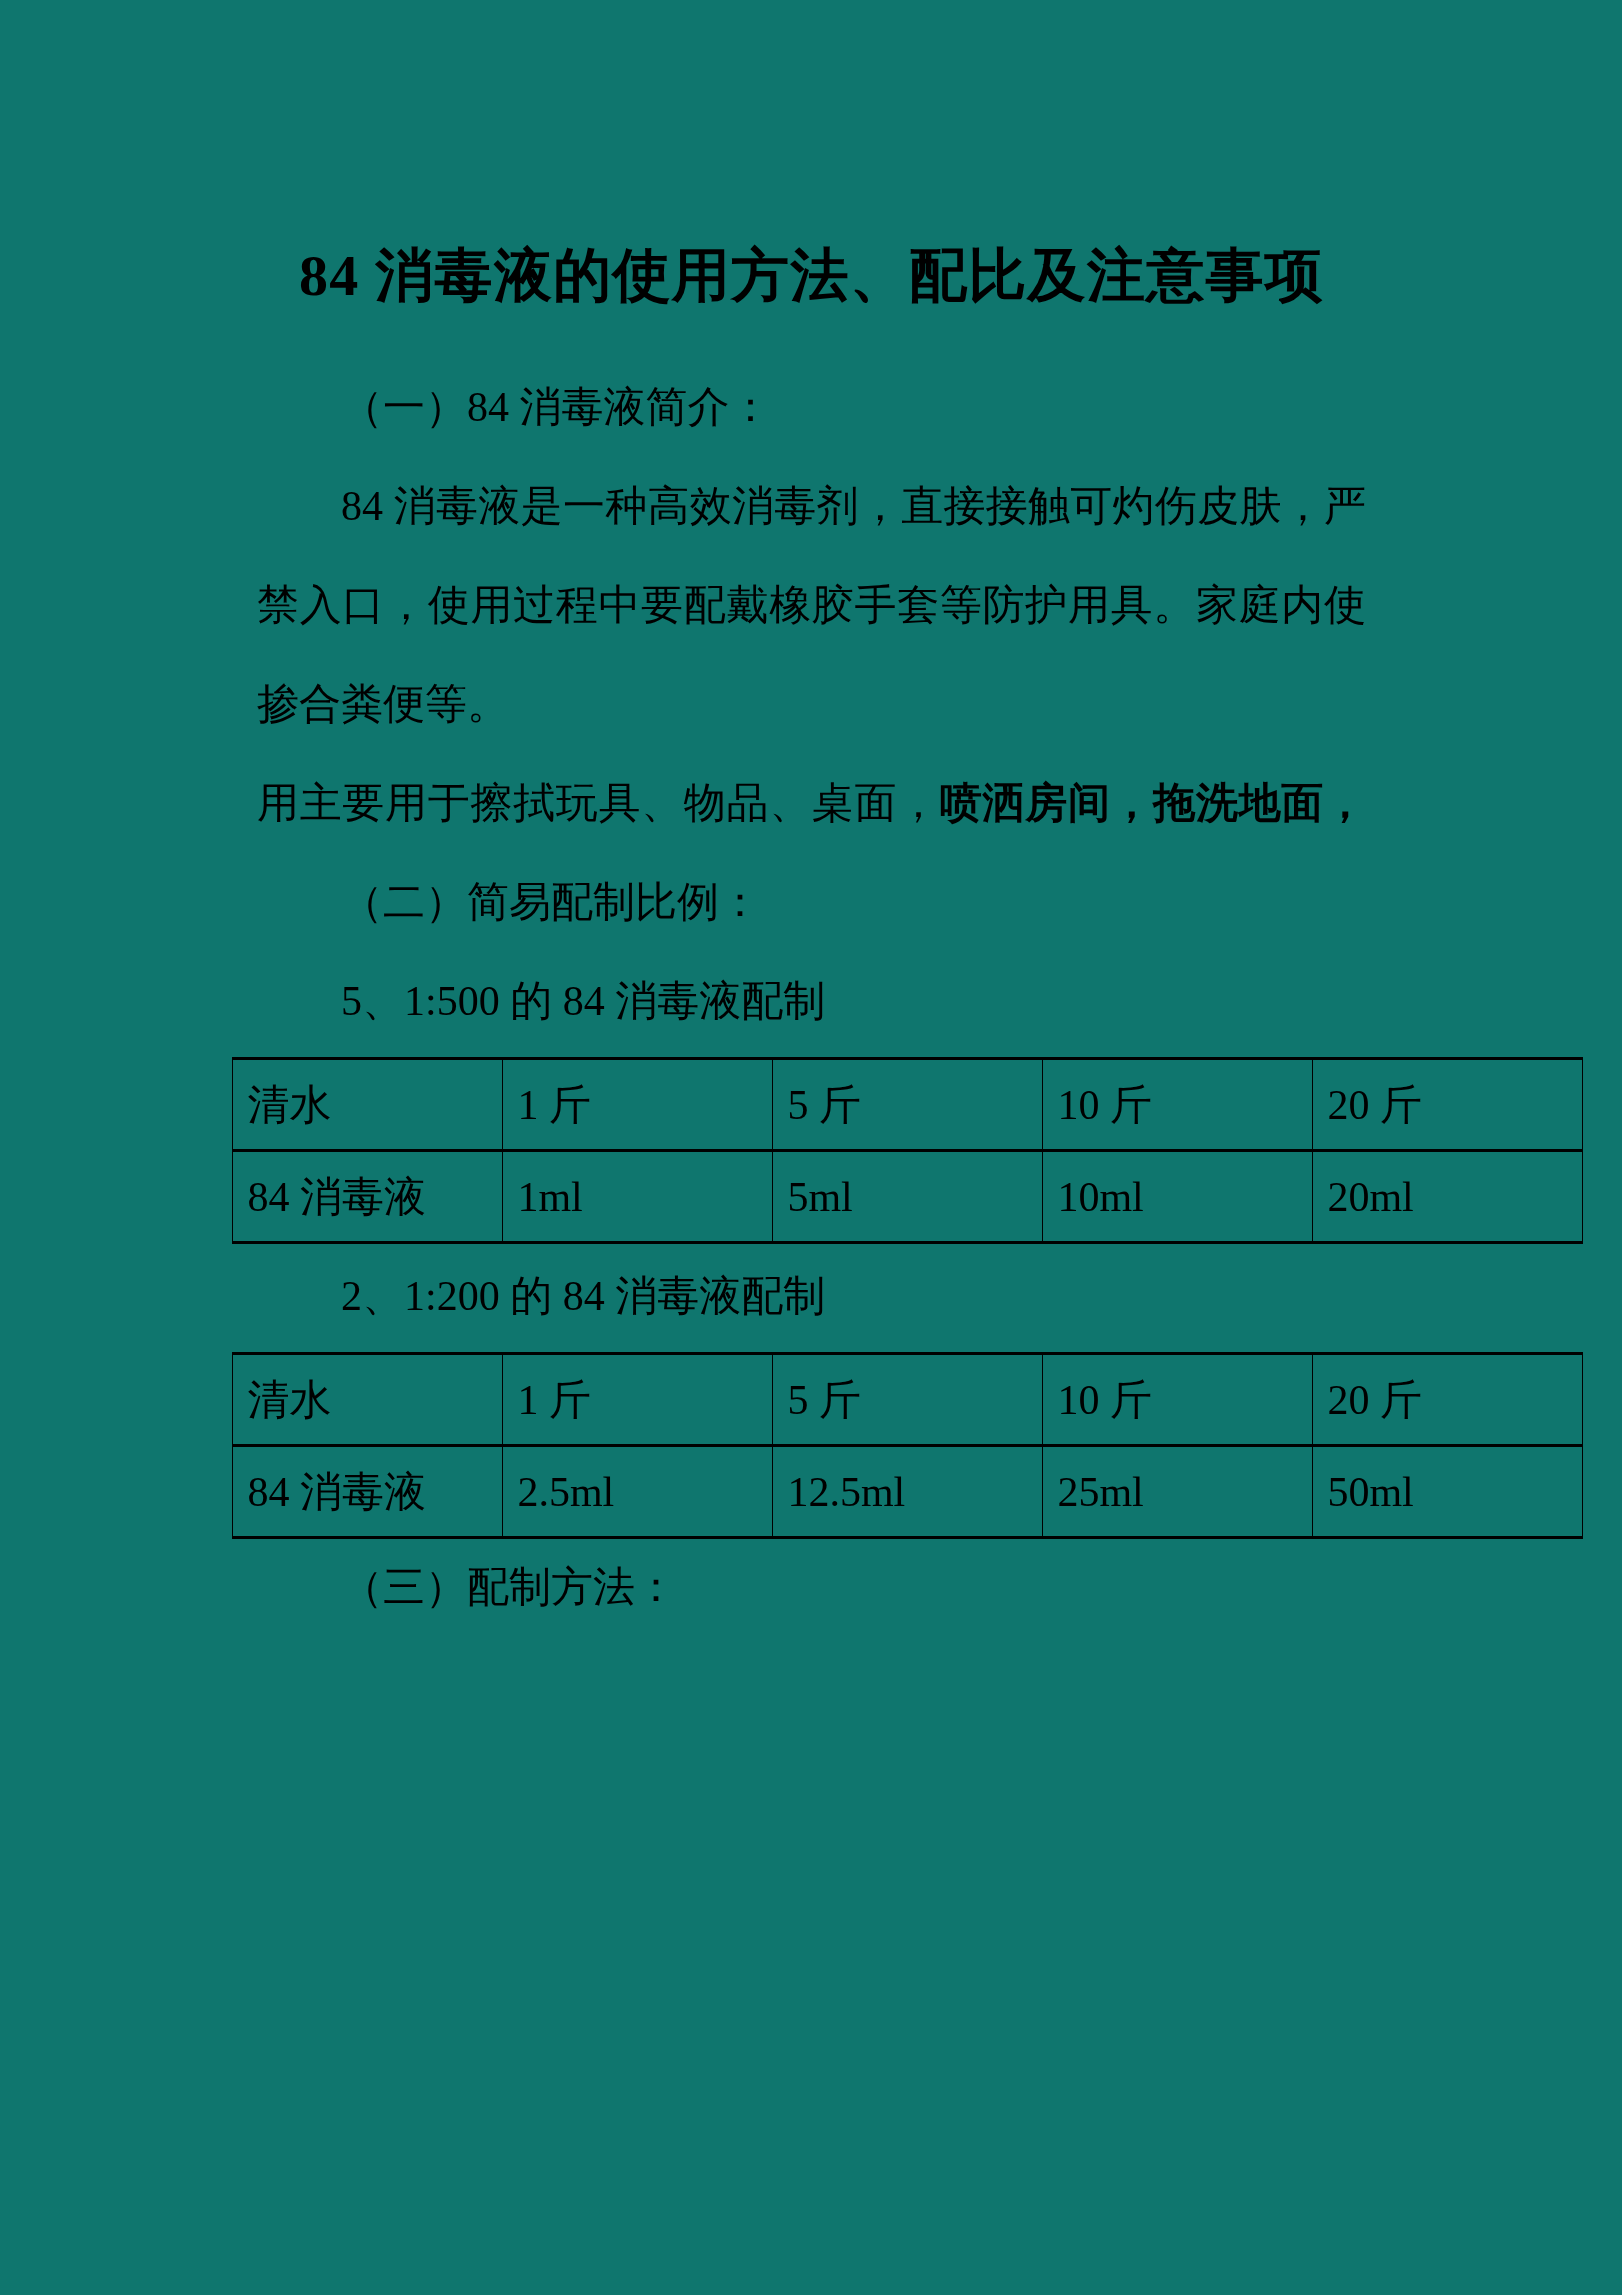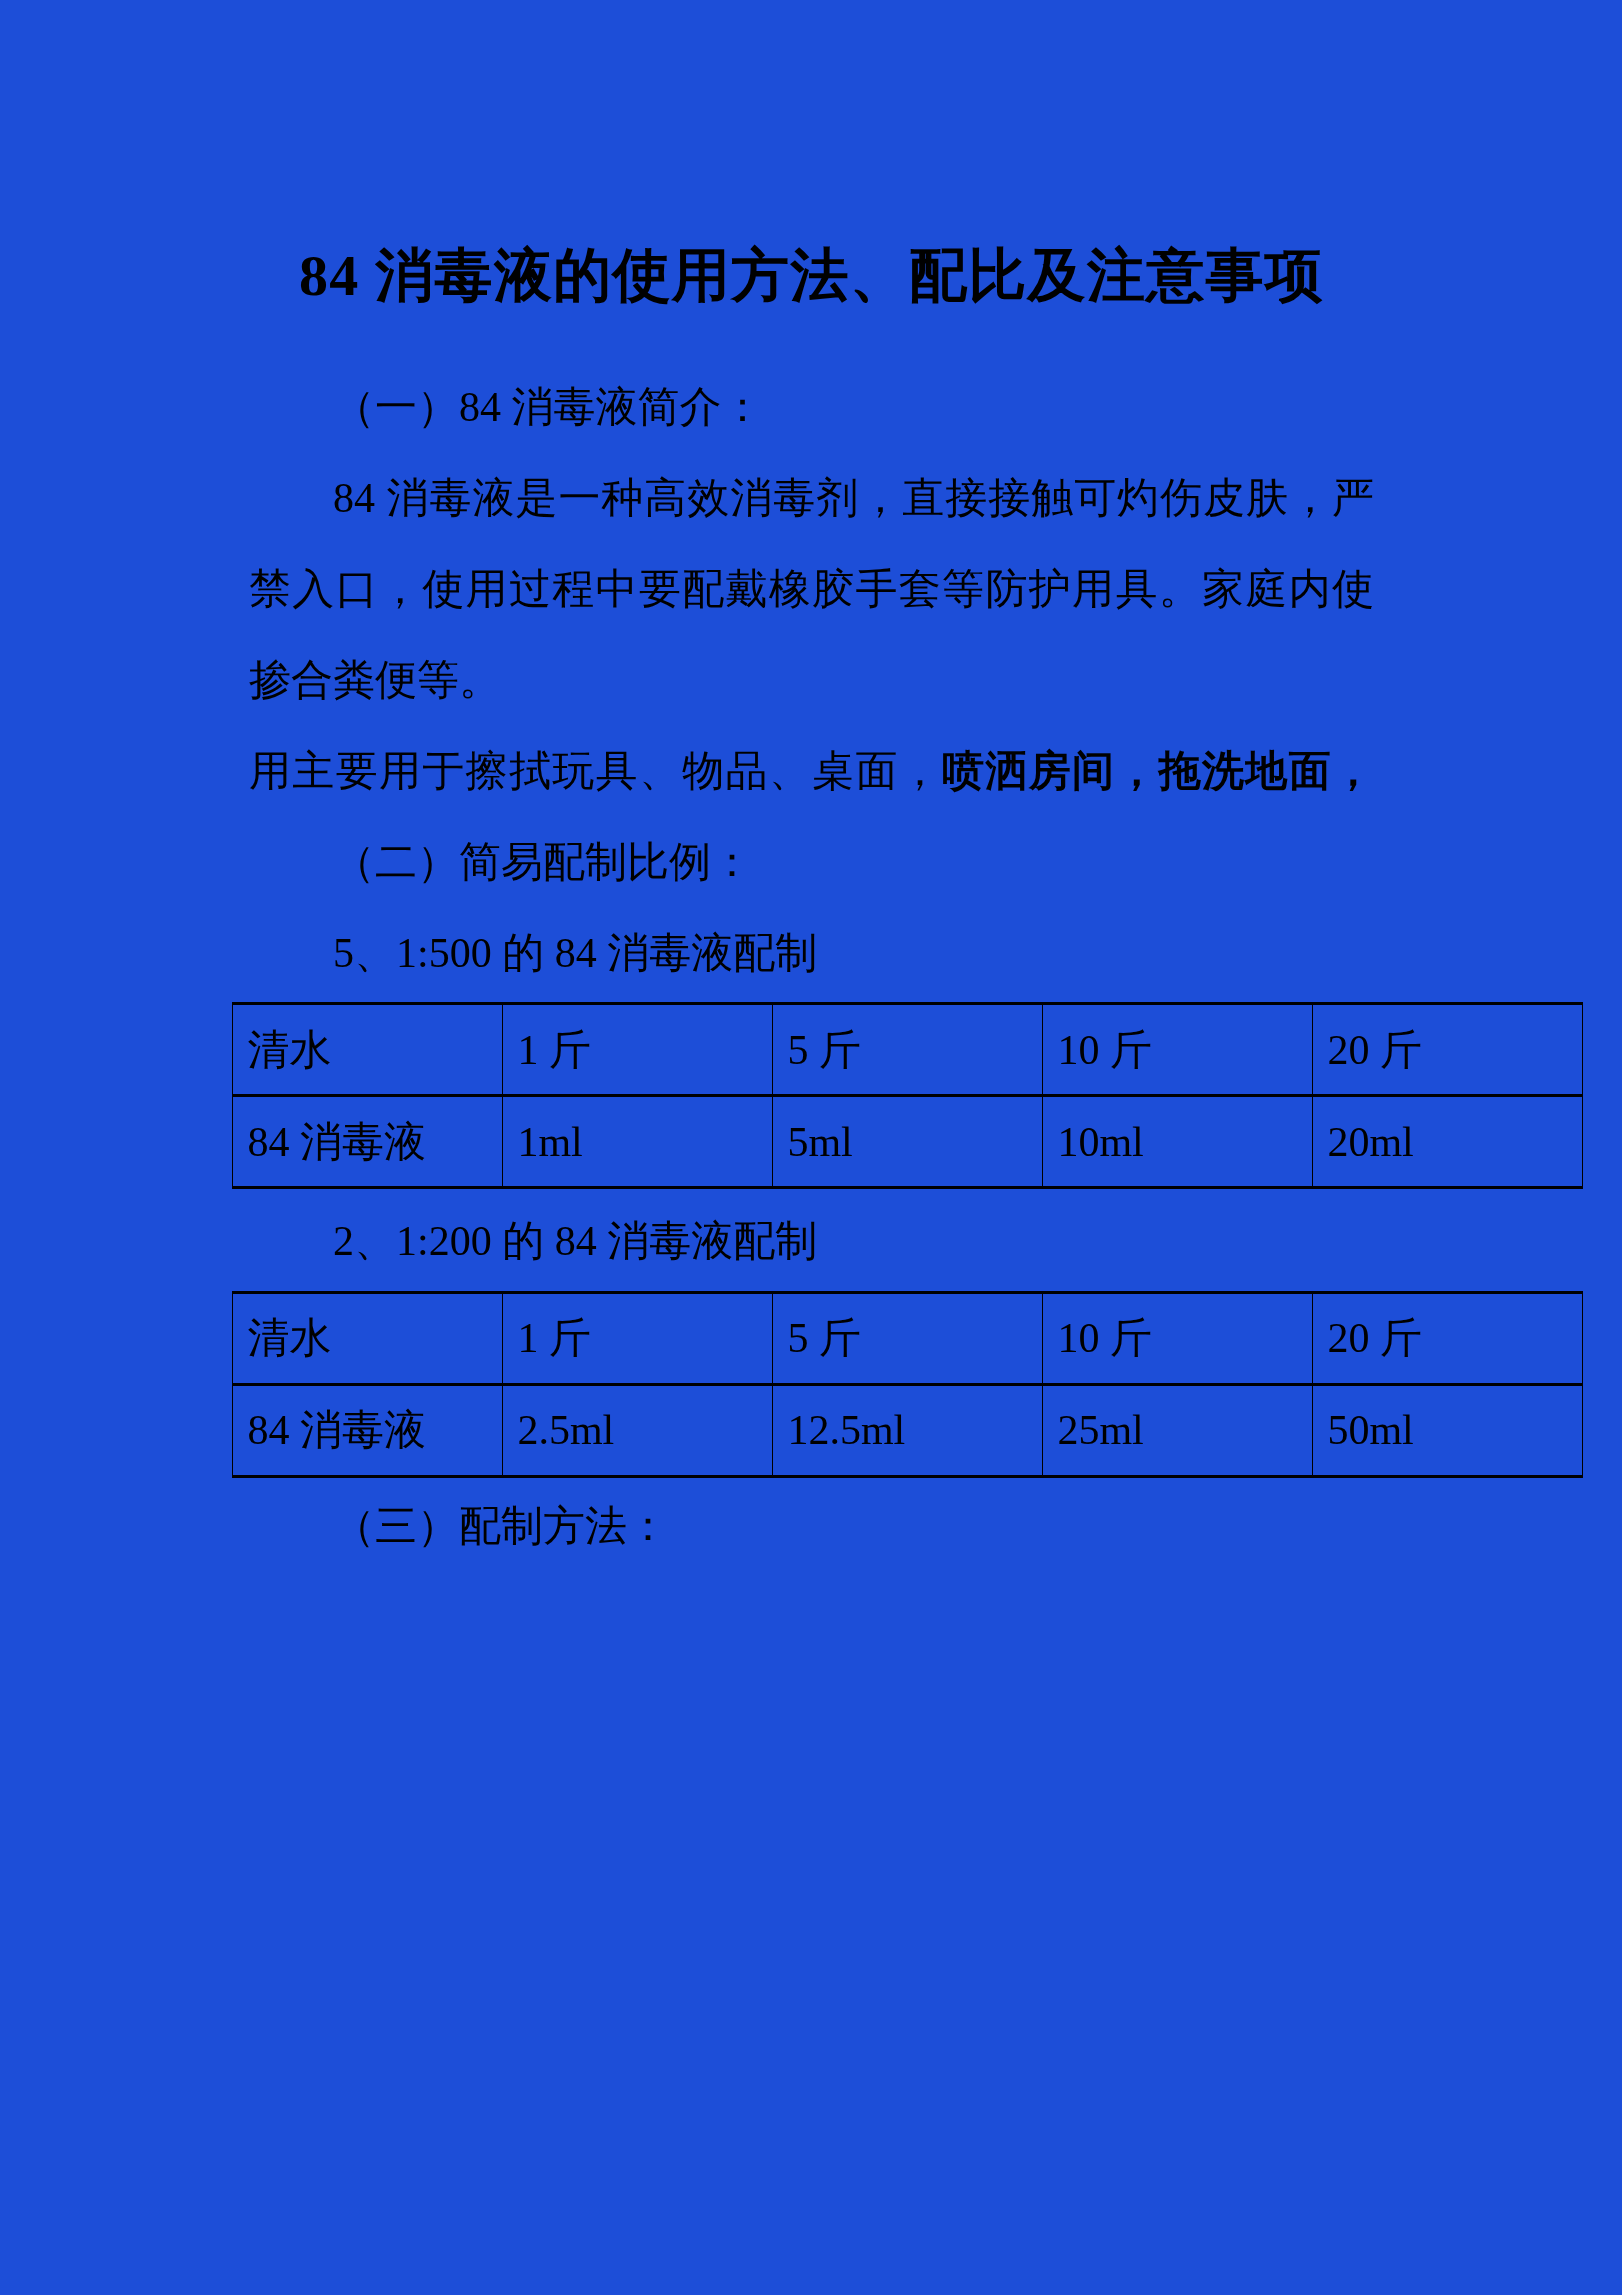--- a/index.html
+++ b/index.html
@@ -1,37 +1,37 @@
 <!DOCTYPE html>
 <html style="font-size:10.5px"><head>
 <meta charset="utf-8">
 <style>
   html, body { margin: 0; padding: 0; }
   .page {
     position: relative;
     width: 1623px;
     height: 2295px;
-    background: #1d4ed8;
+    background: #0f766e;
     color: #000000;
     font-family: "Liberation Serif", "DejaVu Serif", serif;
     overflow: hidden;
   }
   .content { padding: 0 245px; }
   .doc-title {
     margin: 236px 0 49px 0;
     font-size: 58px;
     line-height: 79px;
     font-weight: 700;
     text-align: center;
     letter-spacing: 1.3px;
   }
   .line {
     font-size: 42px;
     line-height: 87px;
-    margin: 4px;
+    margin: 12px;
   }
   .indent { text-indent: 84px; }
   .fill { text-align: justify; text-align-last: justify; }
   .bold { font-weight: 700; }
   .ratio-table {
     border-collapse: collapse;
     table-layout: fixed;
     width: 1351px;
     margin: 5.2px 0 0 -13px;
   }

